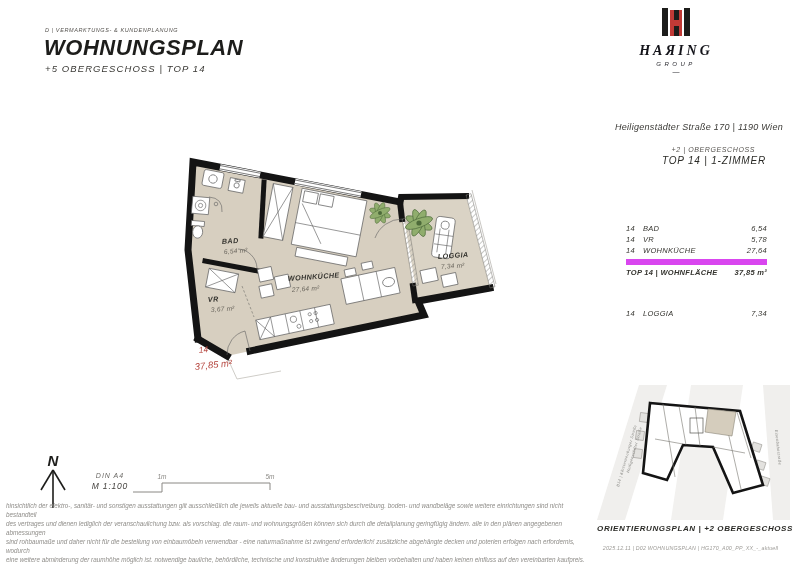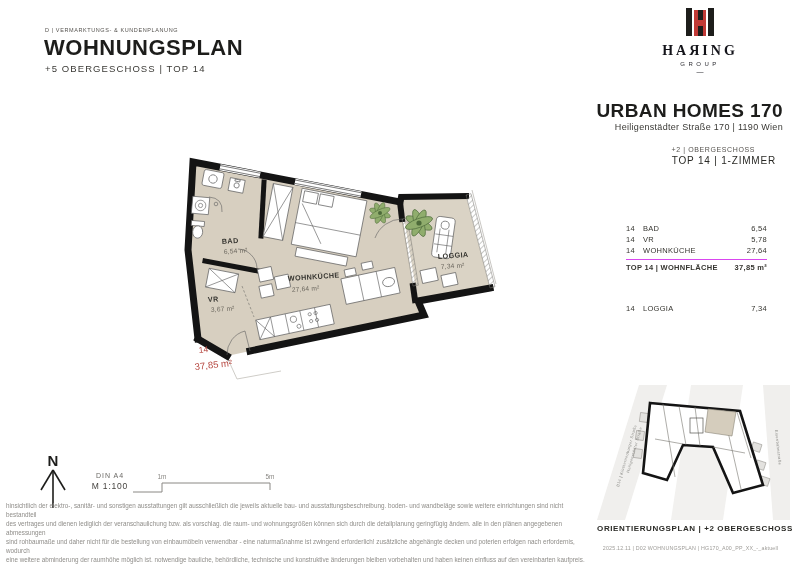--- a/index.html
+++ b/index.html
@@ -1,49 +1,49 @@
 <!DOCTYPE html>
 <html><head>
 <meta charset="utf-8">
 <style>
   html,body{margin:0;padding:0;background:#fff;}
   .page{position:relative;width:800px;height:566px;background:#ffffff;overflow:hidden;
-        font-family:"Liberation Sans",sans-serif;color:#1d1d1b;}
+        font-family:"Liberation Sans",sans-serif;color:#1d1d1b;font-style:italic;}
   .abs{position:absolute;}
 
   
   .cat{left:45px;top:27px;font-size:5.5px;letter-spacing:.6px;color:#55524e;}
   .title{left:44px;top:35px;font-size:22px;font-weight:bold;letter-spacing:.5px;color:#1d1d1b;}
   .subtitle{left:45px;top:63px;font-size:9.5px;letter-spacing:1.1px;color:#3a3935;}
 
   
-  .logo{left:640px;top:8px;width:120px;text-align:center;}
+  .logo{left:616px;top:8px;width:120px;text-align:center;}
   .emblem{display:inline-block;position:relative;width:28px;height:28px;}
   .emblem .bar{position:absolute;top:0;width:6px;height:28px;background:#1d1d1b;}
   .emblem .red{position:absolute;left:8px;top:2px;width:12px;height:26px;background:#c13a36;}
   .emblem .mid{position:absolute;left:12px;top:2px;width:5px;height:26px;background:#1d1d1b;}
   .emblem .cross{position:absolute;left:12px;top:12px;width:5px;height:6px;background:#c13a36;}
   .brand{margin-top:3px;font-family:"Liberation Serif",serif;font-size:14px;font-weight:bold;
          letter-spacing:3px;color:#14141a;}
   .brandgroup{margin-top:2px;font-size:6px;letter-spacing:3.5px;color:#2a2a30;}
   .branddash{margin-top:1px;font-size:7px;color:#2a2a30;letter-spacing:0;}
 
   
   .projname{right:17px;top:100px;font-size:19px;font-weight:bold;letter-spacing:.4px;text-align:right;}
   .projaddr{right:17px;top:122px;font-size:9px;color:#3a3935;letter-spacing:.3px;text-align:right;}
   .projfloor{right:45px;top:146px;font-size:7px;color:#55524e;letter-spacing:.6px;text-align:right;}
-  .projunit{right:24px;top:155px;font-size:10px;color:#2a2a26;letter-spacing:.8px;text-align:right;}
+  .projunit{right:34px;top:155px;font-size:10px;color:#2a2a26;letter-spacing:.8px;text-align:right;}
 
   
   .table{left:626px;top:223px;width:141px;font-size:7.5px;color:#35342f;letter-spacing:.3px;}
   .trow{display:flex;line-height:11px;}
   .trow .c-num{width:17px;}
   .trow .c-name{flex:1;}
   .trow .c-val{text-align:center;}
-  .trow.total{border-top:1px solid #d946ef;margin-top:3px;padding-top:2px;font-weight:bold;}
+  .trow.total{border-top:6px solid #d946ef;margin-top:3px;padding-top:2px;font-weight:bold;}
   .trow.loggia{margin-top:30px;}
 
   
   .disclaimer{left:6px;top:501px;width:586px;font-size:6.3px;line-height:9px;color:#8f8d89;}
 
   
   .ocap{left:588px;top:524px;width:205px;text-align:right;font-size:8px;font-weight:bold;
         letter-spacing:.6px;color:#2a2a26;}
   .ofile{left:588px;top:545px;width:205px;text-align:center;font-size:5.3px;color:#9d9b97;letter-spacing:.2px;}
 
@@ -71,21 +71,20 @@
       <span class="bar" style="right:0;"></span>
       <span class="red"></span>
       <span class="mid"></span>
       <span class="cross"></span>
     </span>
     <div class="brand">HAЯING</div>
     <div class="brandgroup">GROUP</div>
     <div class="branddash">—</div>
   </div>
 
-  <div class="abs projname">URBAN HOMES 170</div>
   <div class="abs projaddr">Heiligenstädter Straße 170 | 1190 Wien</div>
   <div class="abs projfloor">+2 | OBERGESCHOSS</div>
   <div class="abs projunit">TOP 14 | 1-ZIMMER</div>
 
   <div class="abs table">
     <div class="trow">
       <span class="c-num">14</span>
       <span class="c-name">BAD</span>
       <span class="c-val">6,54</span>
     </div>

